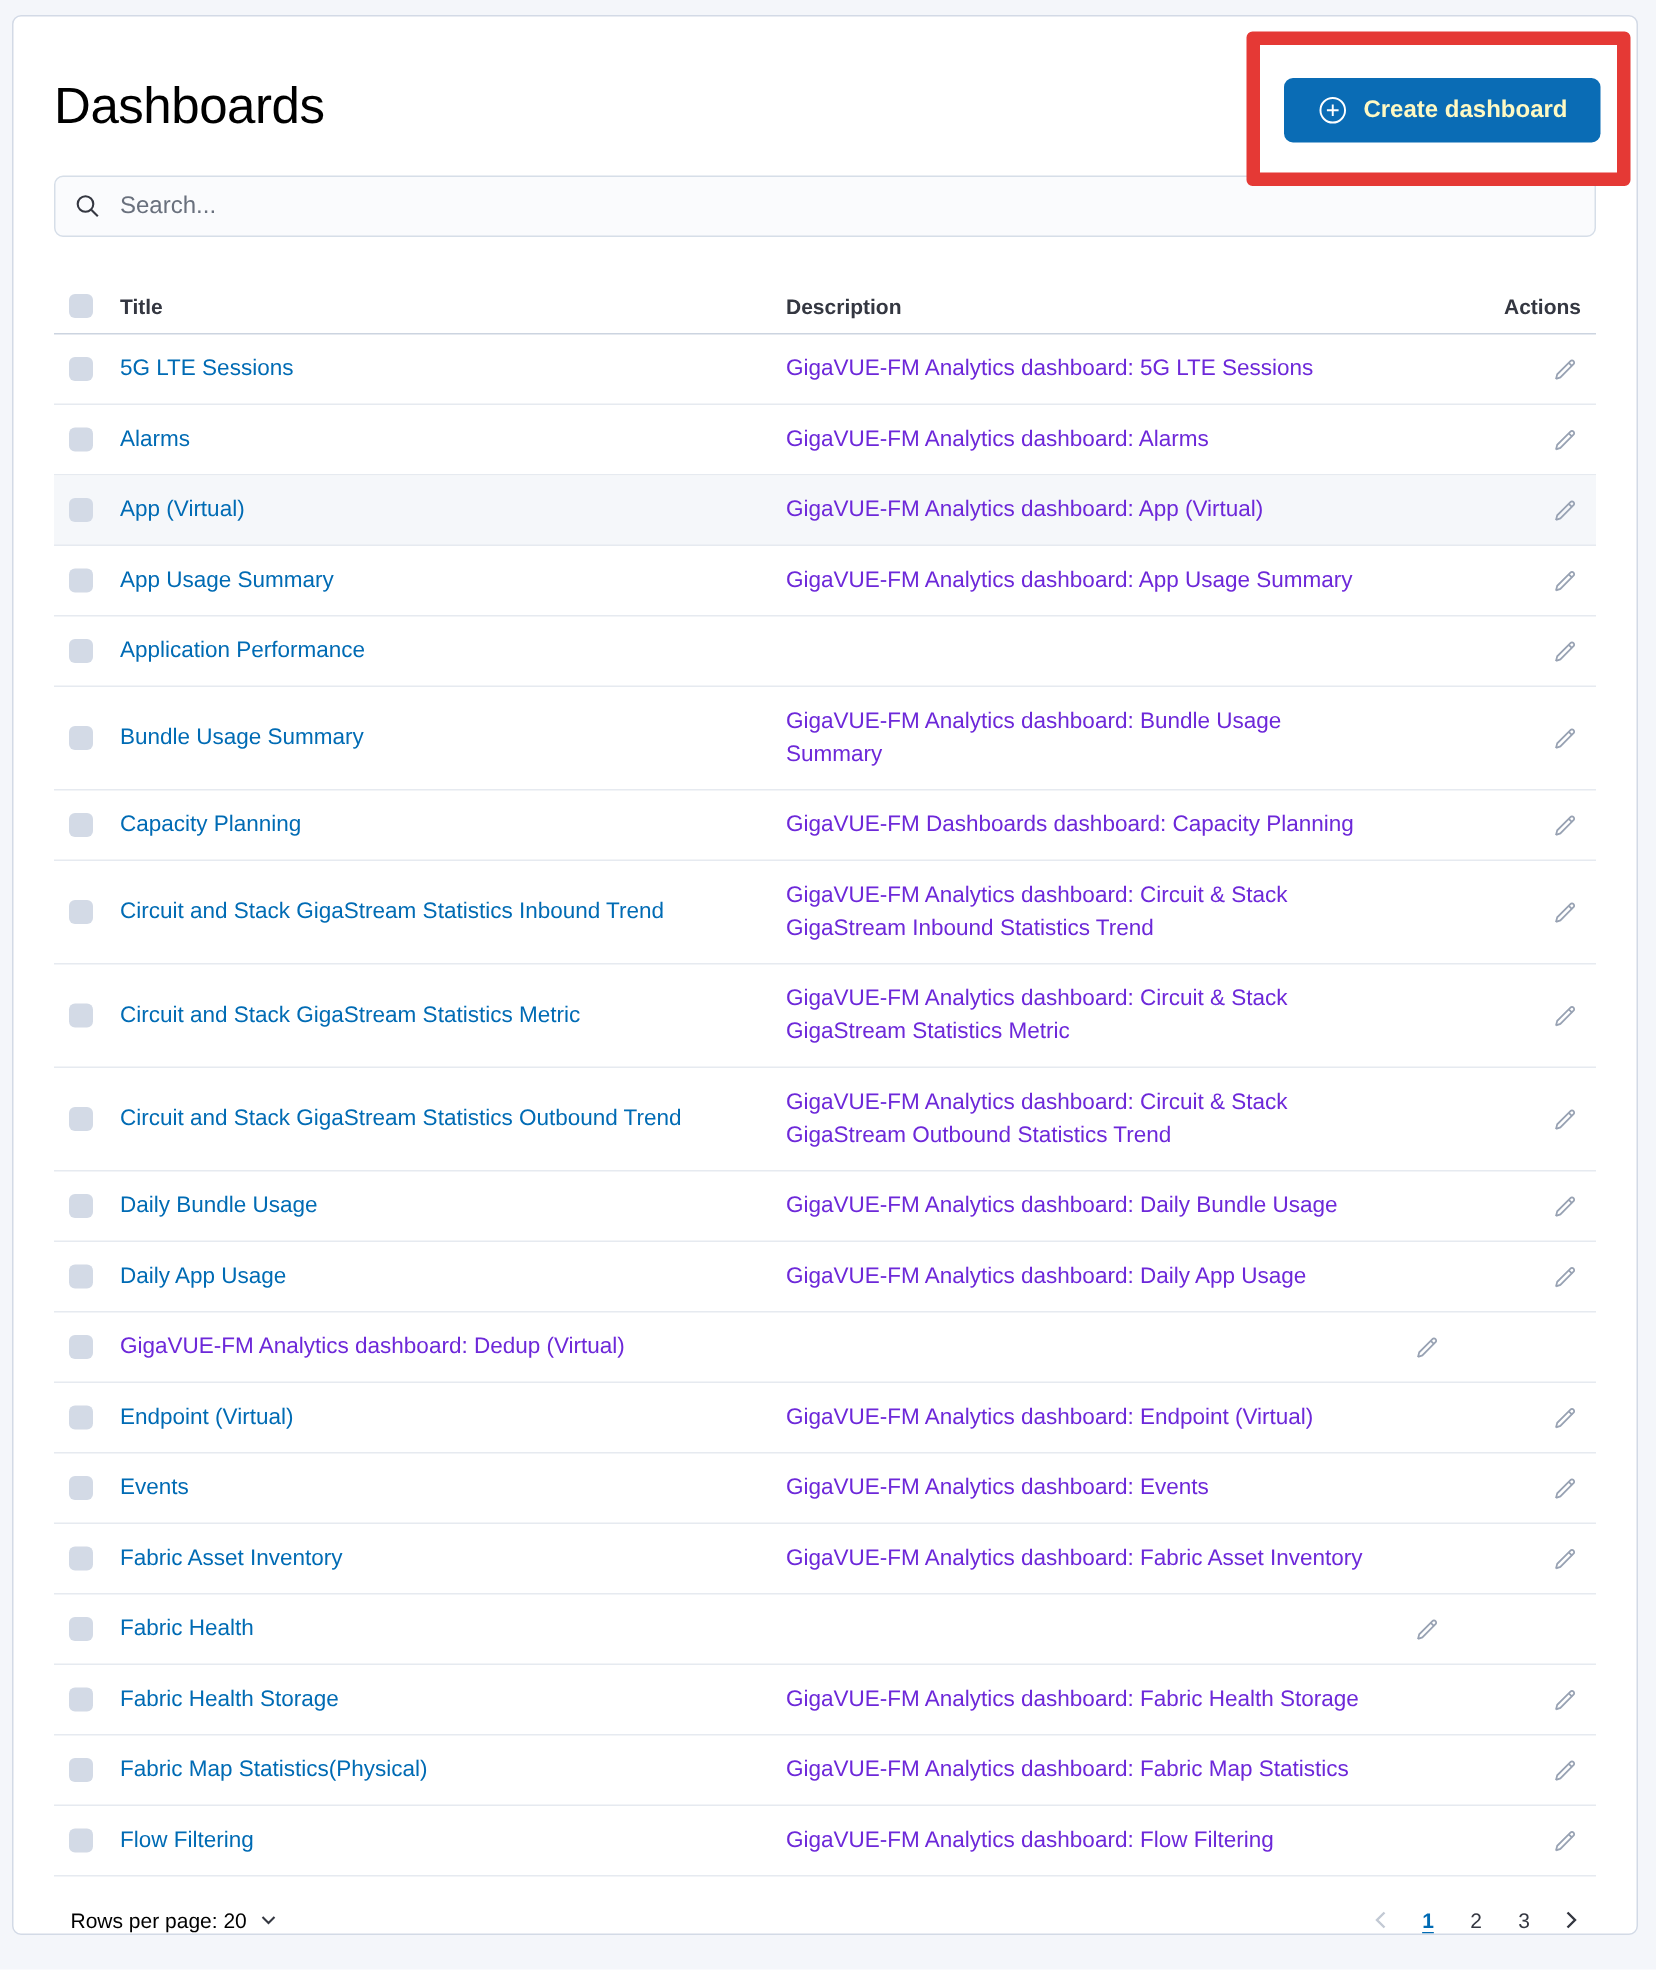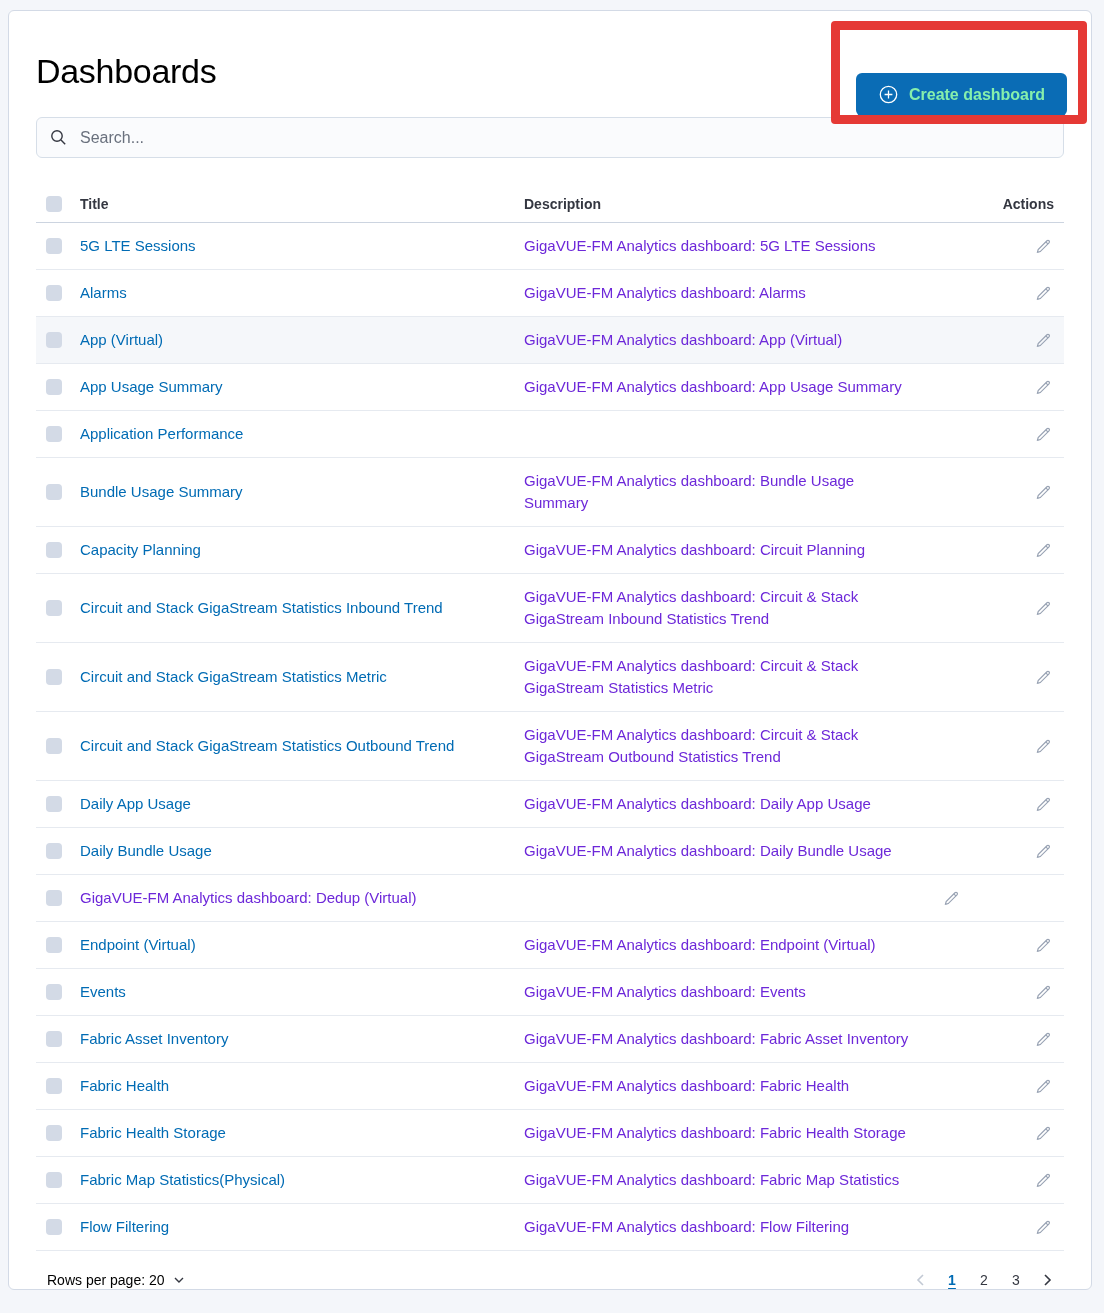--- a/index.html
+++ b/index.html
@@ -22,23 +22,23 @@
   }
   
   .header-row { position:relative; }
   h1.page-title {
     margin:14px 0 0;
     font-size:34px; line-height:44px;
     font-weight:400; color:#000000;
     letter-spacing:-0.3px;
   }
   .create-btn {
-    position:absolute; right:-3px; top:24px;
+    position:absolute; right:-3px; top:3px;
     height:43px; padding:0 22px;
-    background:#0a6cb5; color:#86efac;
+    background:#0a6cb5; color:#fef9c3;
     border:none; border-radius:6px;
     font-size:16px; font-weight:600;
     font-family:inherit;
     display:flex; align-items:center; gap:10px;
     cursor:pointer;
   }
   
   .search {
     margin-top:24px; height:41px;
     background:#fafbfd;
@@ -268,21 +268,21 @@
     </div>
   </div>
 
   <div class="row">
     <div class="cb-cell">
       <div class="cb"></div>
     </div>
     <div>
       <a class="title-link" href="#">Capacity Planning</a>
     </div>
-    <div class="desc">GigaVUE-FM Analytics dashboard: Circuit Planning</div>
+    <div class="desc">GigaVUE-FM Dashboards dashboard: Capacity Planning</div>
     <div class="actions-cell">
       <span class="pencil">
         <svg width="17" height="17" viewBox="0 0 16 16" fill="none" stroke="#98a2b3" stroke-width="1.1">
           <path d="M2.2 13.8l.78-2.95 8.27-8.27a1.37 1.37 0 0 1 1.94 0 1.37 1.37 0 0 1 0 1.94l-8.27 8.27-2.72.9z"></path>
           <path d="M10.2 3.7l2.1 2.1"></path>
         </svg>
       </span>
     </div>
   </div>
 
@@ -341,55 +341,55 @@
         </svg>
       </span>
     </div>
   </div>
 
   <div class="row">
     <div class="cb-cell">
       <div class="cb"></div>
     </div>
     <div>
+      <a class="title-link" href="#">Daily Bundle Usage</a>
+    </div>
+    <div class="desc">GigaVUE-FM Analytics dashboard: Daily Bundle Usage</div>
+    <div class="actions-cell">
+      <span class="pencil">
+        <svg width="17" height="17" viewBox="0 0 16 16" fill="none" stroke="#98a2b3" stroke-width="1.1">
+          <path d="M2.2 13.8l.78-2.95 8.27-8.27a1.37 1.37 0 0 1 1.94 0 1.37 1.37 0 0 1 0 1.94l-8.27 8.27-2.72.9z"></path>
+          <path d="M10.2 3.7l2.1 2.1"></path>
+        </svg>
+      </span>
+    </div>
+  </div>
+
+  <div class="row">
+    <div class="cb-cell">
+      <div class="cb"></div>
+    </div>
+    <div>
       <a class="title-link" href="#">Daily App Usage</a>
     </div>
     <div class="desc">GigaVUE-FM Analytics dashboard: Daily App Usage</div>
     <div class="actions-cell">
       <span class="pencil">
         <svg width="17" height="17" viewBox="0 0 16 16" fill="none" stroke="#98a2b3" stroke-width="1.1">
           <path d="M2.2 13.8l.78-2.95 8.27-8.27a1.37 1.37 0 0 1 1.94 0 1.37 1.37 0 0 1 0 1.94l-8.27 8.27-2.72.9z"></path>
           <path d="M10.2 3.7l2.1 2.1"></path>
         </svg>
       </span>
     </div>
   </div>
 
   <div class="row">
     <div class="cb-cell">
       <div class="cb"></div>
     </div>
-    <div>
-      <a class="title-link" href="#">Daily Bundle Usage</a>
-    </div>
-    <div class="desc">GigaVUE-FM Analytics dashboard: Daily Bundle Usage</div>
-    <div class="actions-cell">
-      <span class="pencil">
-        <svg width="17" height="17" viewBox="0 0 16 16" fill="none" stroke="#98a2b3" stroke-width="1.1">
-          <path d="M2.2 13.8l.78-2.95 8.27-8.27a1.37 1.37 0 0 1 1.94 0 1.37 1.37 0 0 1 0 1.94l-8.27 8.27-2.72.9z"></path>
-          <path d="M10.2 3.7l2.1 2.1"></path>
-        </svg>
-      </span>
-    </div>
-  </div>
-
-  <div class="row">
-    <div class="cb-cell">
-      <div class="cb"></div>
-    </div>
     <div class="desc">GigaVUE-FM Analytics dashboard: Dedup (Virtual)</div>
     <div class="actions-cell">
       <span class="pencil">
         <svg width="17" height="17" viewBox="0 0 16 16" fill="none" stroke="#98a2b3" stroke-width="1.1">
           <path d="M2.2 13.8l.78-2.95 8.27-8.27a1.37 1.37 0 0 1 1.94 0 1.37 1.37 0 0 1 0 1.94l-8.27 8.27-2.72.9z"></path>
           <path d="M10.2 3.7l2.1 2.1"></path>
         </svg>
       </span>
     </div>
   </div>
@@ -448,21 +448,20 @@
     </div>
   </div>
 
   <div class="row">
     <div class="cb-cell">
       <div class="cb"></div>
     </div>
     <div>
       <a class="title-link" href="#">Fabric Health</a>
     </div>
-    <div class="desc">GigaVUE-FM Analytics dashboard: Fabric Health</div>
     <div class="actions-cell">
       <span class="pencil">
         <svg width="17" height="17" viewBox="0 0 16 16" fill="none" stroke="#98a2b3" stroke-width="1.1">
           <path d="M2.2 13.8l.78-2.95 8.27-8.27a1.37 1.37 0 0 1 1.94 0 1.37 1.37 0 0 1 0 1.94l-8.27 8.27-2.72.9z"></path>
           <path d="M10.2 3.7l2.1 2.1"></path>
         </svg>
       </span>
     </div>
   </div>
 

